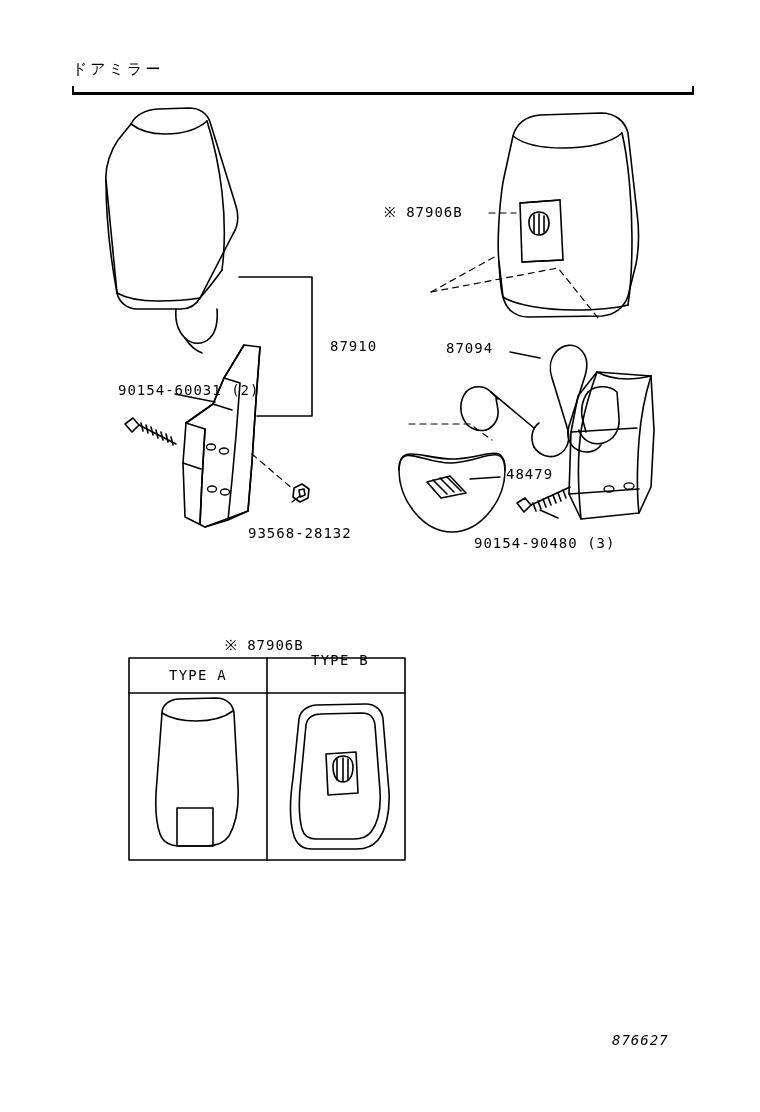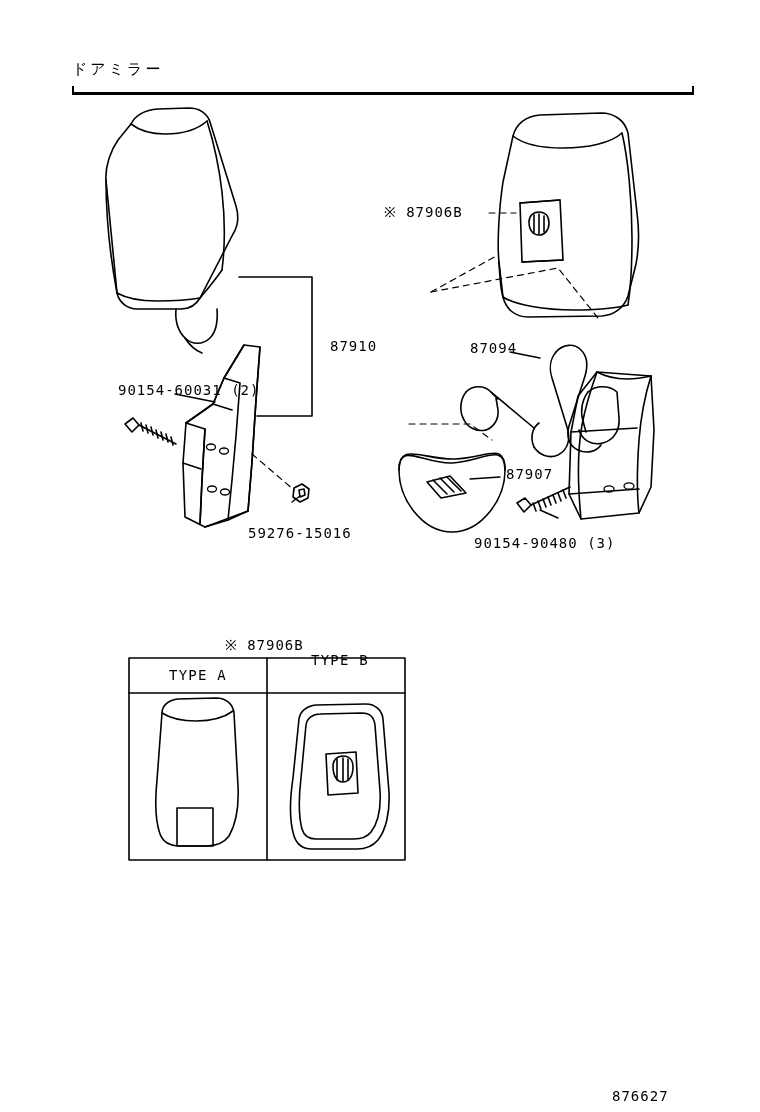--- a/index.html
+++ b/index.html
@@ -254,25 +254,25 @@
   </svg>
 
   <div class="title-rule"></div>
   <div class="title-rule-tick-l"></div>
   <div class="title-rule-tick-r"></div>
 
   <div class="lbl lbl-jp" style="left:72px; top:60px;">ドアミラー</div>
 
   <div class="lbl lbl-code" style="left:330px; top:338px;">87910</div>
   <div class="lbl lbl-code" style="left:384px; top:202px;">※ 87906B</div>
-  <div class="lbl lbl-code" style="left:446px; top:340px;margin-left:24px;">87094</div>
-  <div class="lbl lbl-code" style="left:506px; top:466px;">87907</div>
+  <div class="lbl lbl-code" style="left:446px; top:340px;">87094</div>
+  <div class="lbl lbl-code" style="left:506px; top:466px;">48479</div>
   <div class="lbl lbl-code" style="left:78px; top:382px;margin-left:40px;">90154-60031 (2)</div>
-  <div class="lbl lbl-code" style="left:248px; top:525px;">59276-15016</div>
+  <div class="lbl lbl-code" style="left:248px; top:525px;">93568-28132</div>
   <div class="lbl lbl-code" style="left:474px; top:535px;">90154-90480 (3)</div>
 
   <div class="lbl lbl-code" style="left:225px; top:635px;">※ 87906B</div>
   <div class="lbl lbl-type" style="left:169px; top:667px;">TYPE A</div>
   <div class="lbl lbl-type" style="left:311px; top:652px;">TYPE B</div>
 
-  <div class="lbl lbl-code" style="left:612px; top:1088px;">876627</div>
+  <div class="lbl lbl-code" style="left:612px; top:1032px;font-style:italic;">876627</div>
 
 </div>
 
 </body></html>

